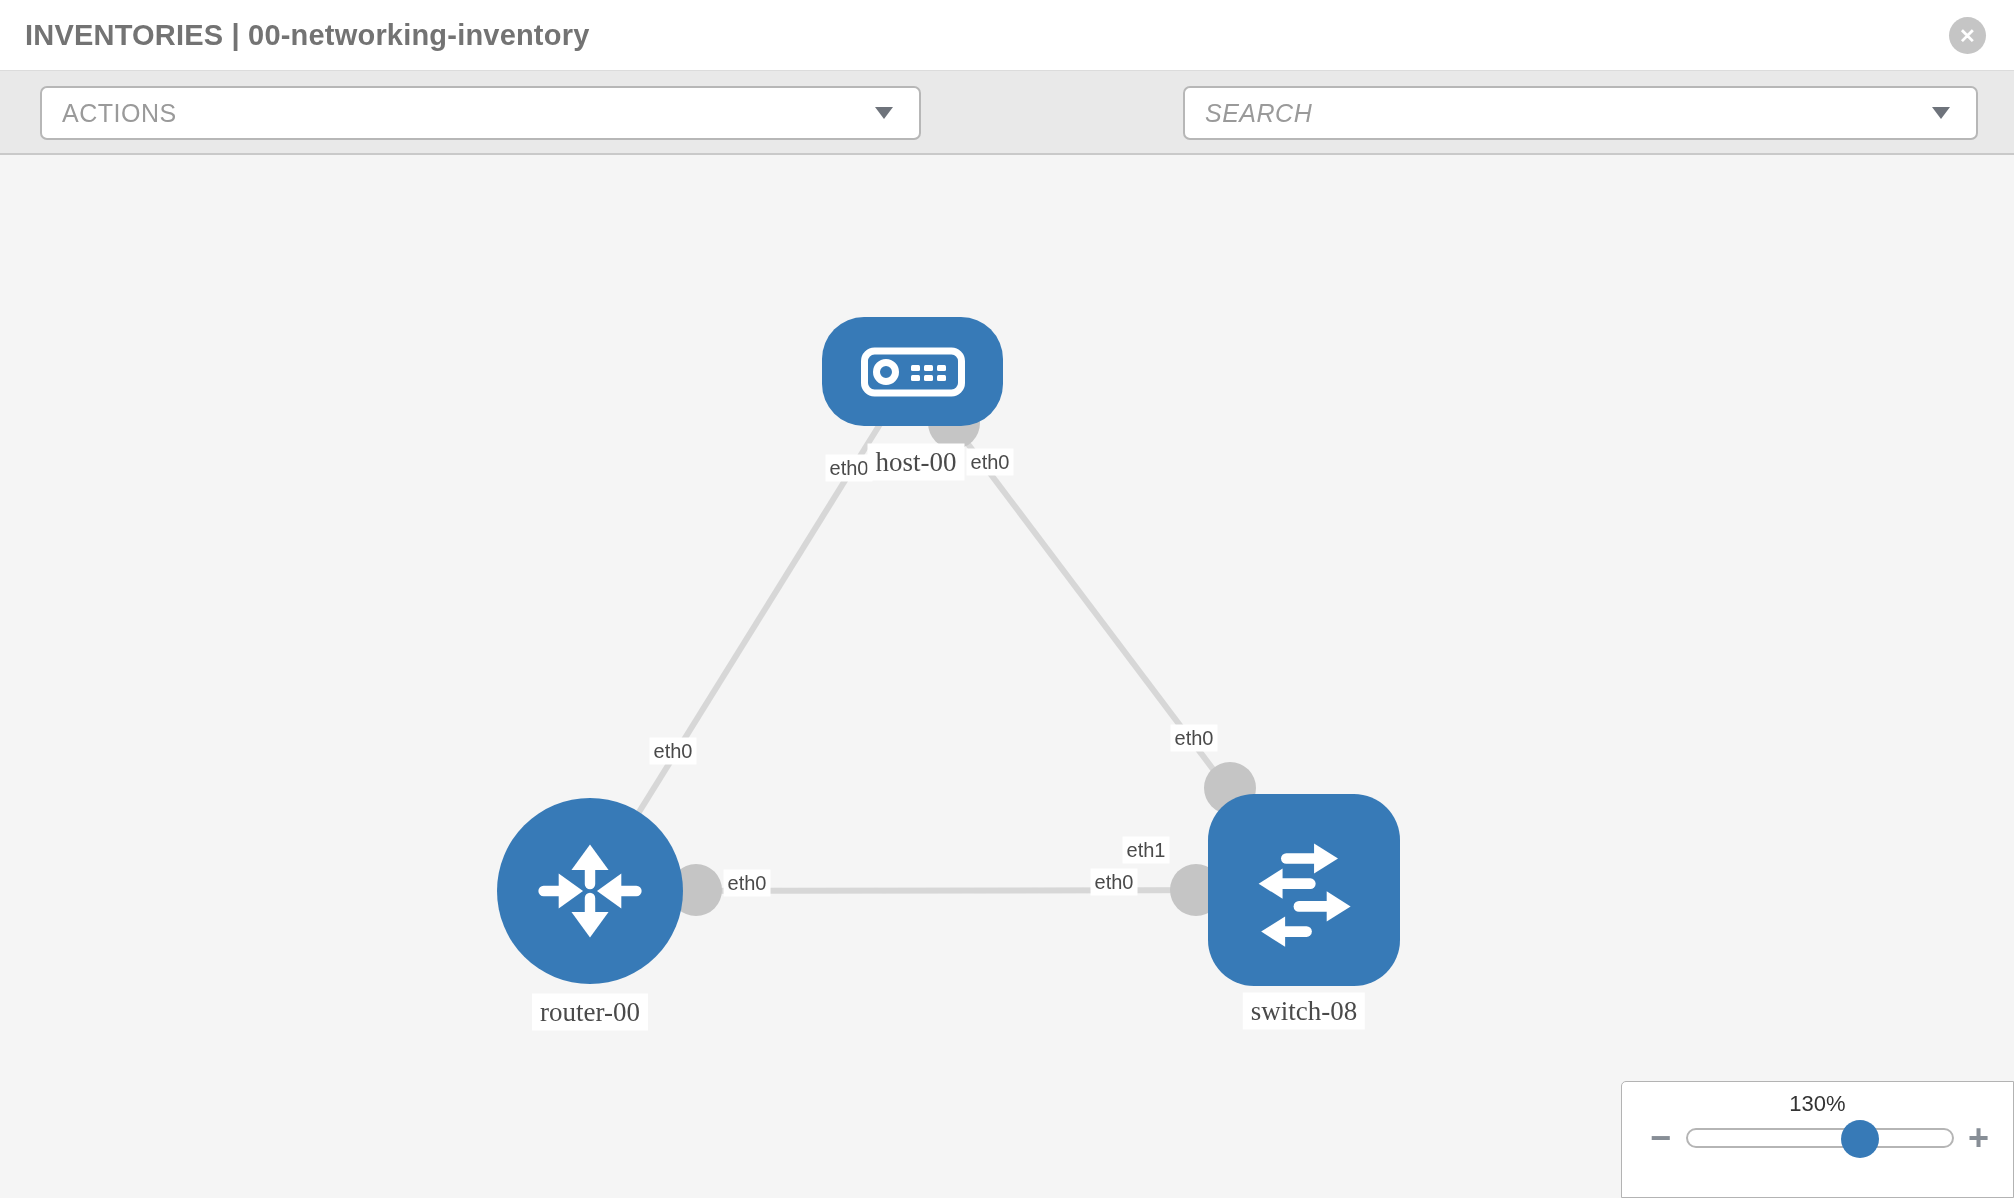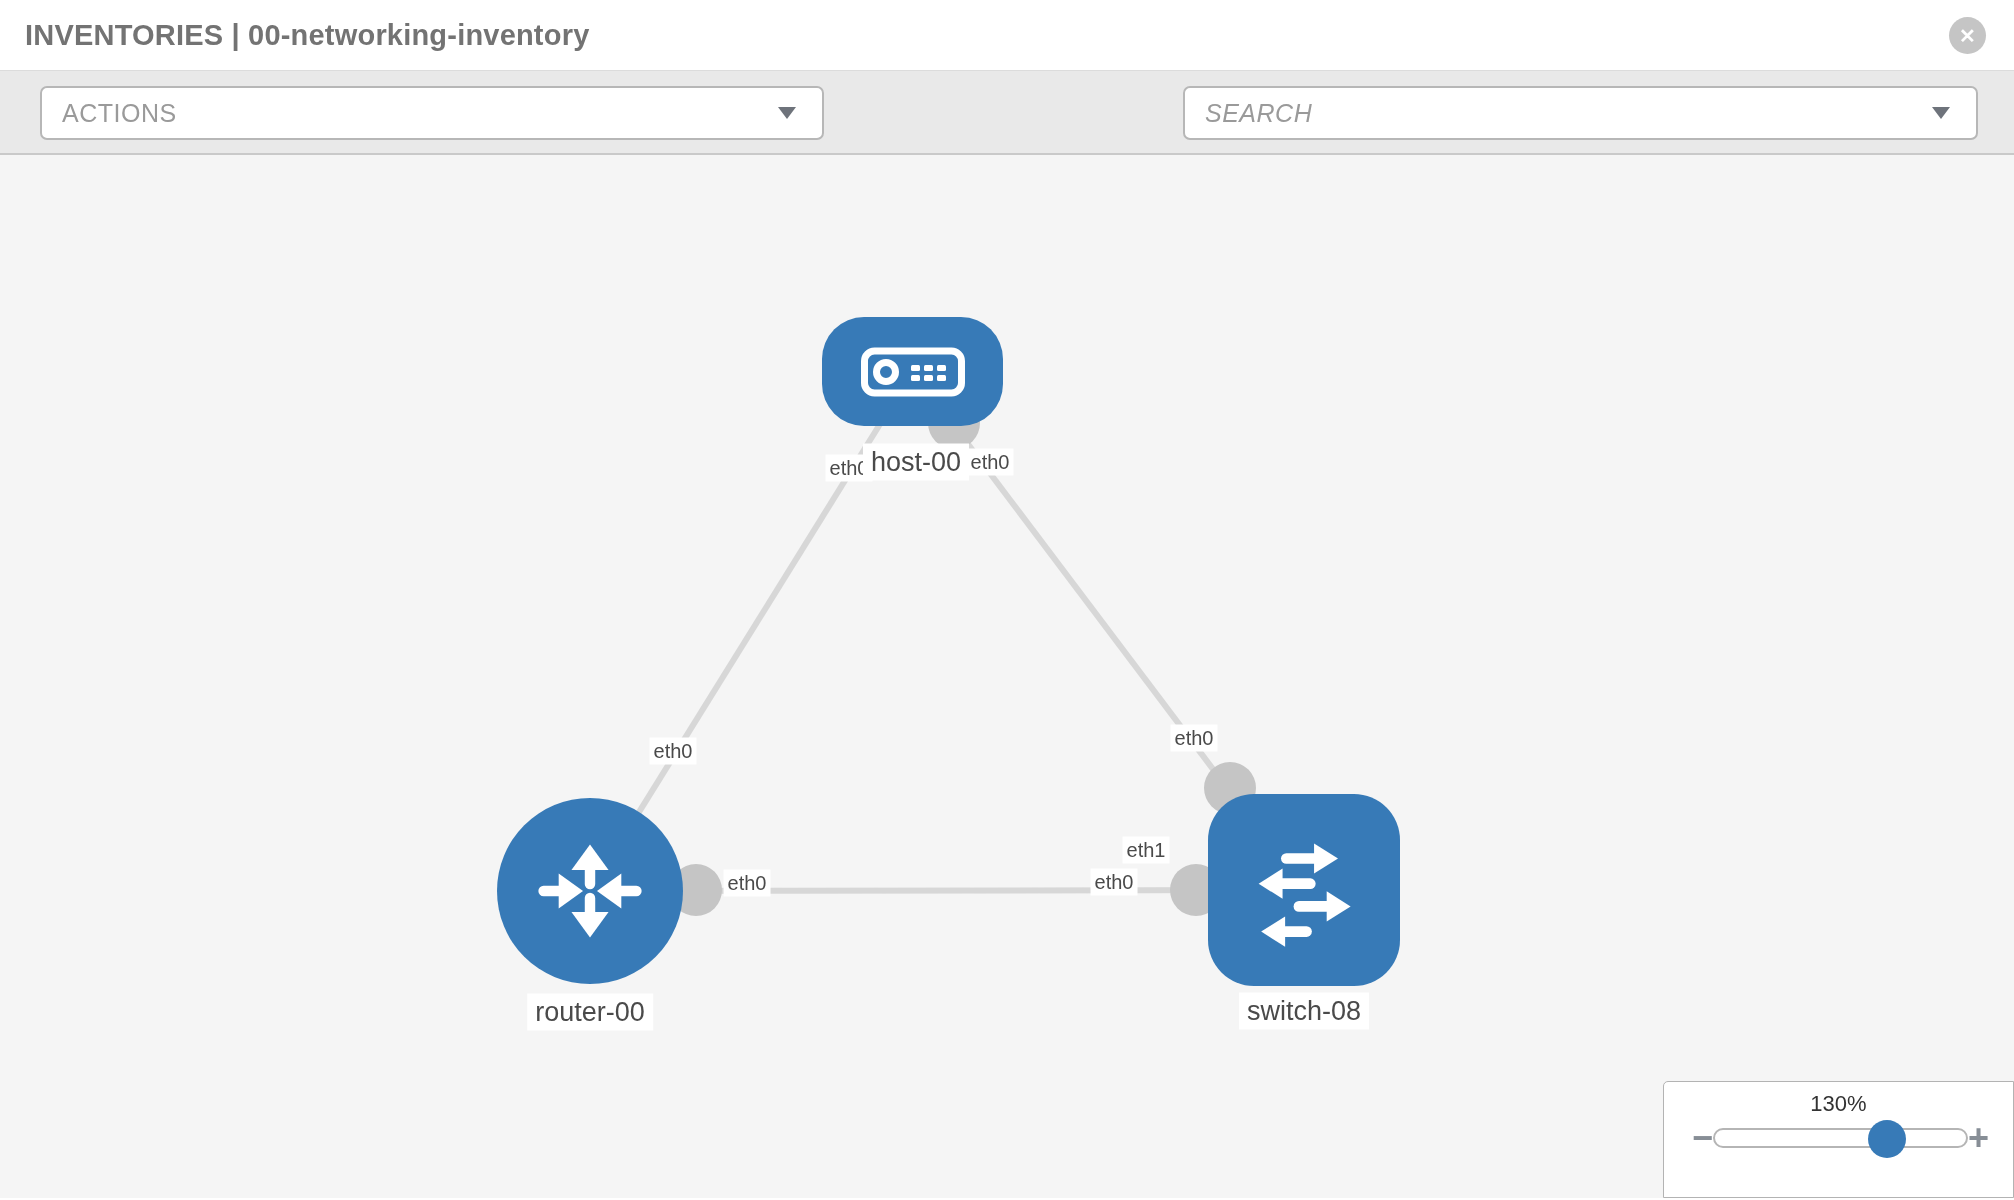--- a/index.html
+++ b/index.html
@@ -21,53 +21,53 @@
   
   .toolbar { position:relative; height:84px; background:#e9e9e9;
     border-bottom:2px solid #c9c9c9; }
   .combo { position:absolute; top:15px; height:54px; background:#ffffff;
     border:2px solid #b7b7b7; border-radius:7px; display:flex;
     align-items:center; justify-content:space-between;
     padding:0 26px 0 20px; cursor:pointer; }
   .combo .combo-text { font-size:25px; color:#9a9a9a; letter-spacing:.5px; }
   .caret { width:0; height:0; border-left:9px solid transparent;
     border-right:9px solid transparent; border-top:12px solid #6e737b; }
-  .combo-actions { left:40px; width:784px; }
+  .combo-actions { left:40px; width:881px; }
   .combo-search  { left:1183px; width:795px;font-style:italic; }
   .tool-icon { position:absolute; top:96px; cursor:pointer; }
   .tool-icon svg { display:block; }
 
   
   .canvas { position:relative; width:2014px; height:1043px; background:#f5f5f5; }
   .wires { position:absolute; left:0; top:0; }
 
   .node { position:absolute; background:#377ab7; display:flex;
     align-items:center; justify-content:center; cursor:pointer; z-index:5; }
   .node svg { display:block; }
   .node-host   { left:822px; top:162px; width:181px; height:109px; border-radius:42px; }
   .node-router { left:497px; top:643px; width:186px; height:186px; border-radius:50%; }
   .node-switch { left:1208px; top:639px; width:192px; height:192px; border-radius:46px; }
 
   .lbl { position:absolute; transform:translate(-50%,-50%); background:#ffffff;
     color:#4a4a4a; white-space:nowrap; text-align:center; }
-  .node-lbl  { font-size:27px; padding:3px 8px; z-index:6; }
+  .node-lbl  { font-size:27px; padding:3px 8px; z-index:6;font-family:Liberation Serif, serif; }
   .iface-lbl { font-size:20px; padding:2px 4px; z-index:4; }
   .lbl-host    { left:916px;  top:307px; }
   .lbl-router  { left:590px;  top:857px; }
   .lbl-switch  { left:1304px; top:856px; }
   .if-hr-h { left:849px;  top:313px; }
   .if-hr-r { left:673px;  top:596px; }
   .if-hs-h { left:990px;  top:307px; }
   .if-hs-s { left:1194px; top:583px; }
   .if-rs-r { left:747px;  top:728px; }
   .if-rs-s-behind { left:1114px; top:727px; z-index:3; }
   .if-rs-s { left:1146px; top:695px; z-index:4; }
 
   
-  .zoom-panel { position:absolute; right:0; bottom:0; width:351px; height:117px;
+  .zoom-panel { position:absolute; right:0; bottom:0; width:393px; height:117px;
     background:#ffffff; border:1px solid #b3b3b3; border-radius:5px 0 0 0;
     z-index:10; }
   .zoom-value { text-align:center; font-size:22px; color:#333333;
     margin-top:9px; }
   .zoom-row { display:flex; align-items:center; justify-content:space-between;
     padding:6px 24px 0 28px; }
   .zoom-minus, .zoom-plus { font-size:36px; font-weight:bold; color:#878e96;
     line-height:30px; cursor:pointer; user-select:none; }
   .zoom-track { position:relative; width:268px; height:20px; background:#ffffff;
     border:2px solid #b5b5b5; border-radius:10px; cursor:pointer; }

